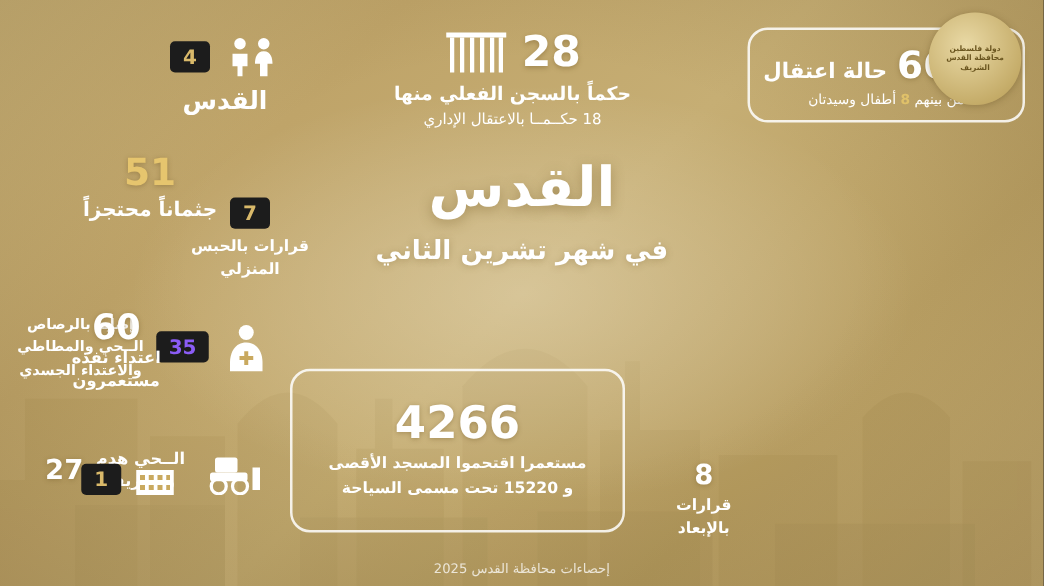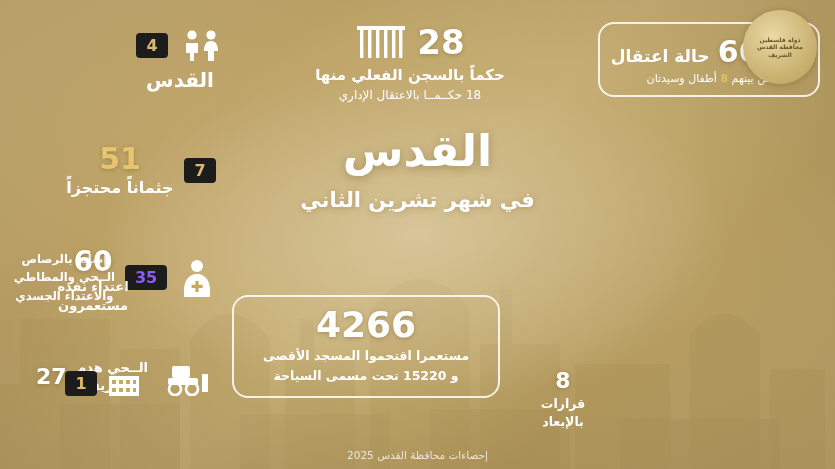--- a/index.html
+++ b/index.html
@@ -79,21 +79,21 @@
     color: #8b5cf6;
     border-radius: 4px;
     padding: 3px 10px;
     font-weight: bold;
   }
   .chip.gold { color: #d9b96a; }
 
   .rounded-box {
     border: 2px solid rgba(255,255,255,.85);
     border-radius: 16px;
-    padding: 10px 16px;
+    padding: 24px 16px;
     text-align: center;
   }
 
   
   #stat-detentions { left: 598px; top: 22px; width: 222px; text-align: center; }
   #stat-detentions .rounded-box { padding: 12px 10px 10px; }
   #stat-detentions .row1 { display: flex; align-items: baseline; justify-content: center; gap: 8px; }
   #stat-detentions .num { font-size: 30px; }
   #stat-detentions .t1 { font-size: 17px; font-weight: bold; }
   #stat-detentions .t2 { font-size: 11px; margin-top: 5px; }
@@ -102,21 +102,21 @@
   #stat-sentences { left: 300px; top: 22px; width: 220px; text-align: center; }
   #stat-sentences .num { font-size: 34px; text-align: right; }
   #stat-sentences .row1 { display:flex; align-items:center; justify-content:center; gap:10px; }
   #stat-sentences .t1 { font-size: 15px; font-weight: bold; margin-top: 4px; }
   #stat-sentences .t2 { font-size: 12px; margin-top: 4px; }
 
   #stat-martyrs { left: 90px; top: 28px; width: 180px; text-align: center; }
   #stat-martyrs .row1 { display:flex; align-items:center; justify-content:center; gap:12px; }
   #stat-martyrs .t1 { font-size: 20px; font-weight: bold; margin-top: 6px; }
 
-  #stat-bodies { left: 30px; top: 144px; width: 180px; text-align: center; }
+  #stat-bodies { left: 30px; top: 124px; width: 180px; text-align: center; }
   #stat-bodies .num { font-size: 30px; color: #e6c56e; }
   #stat-bodies .t1 { font-size: 16px; font-weight: bold; margin-top: 4px; }
 
   #stat-injuries { left: 8px; top: 250px; width: 215px; text-align: center; }
   #stat-injuries .row { display:flex; align-items:center; justify-content:center; gap:10px; }
   #stat-injuries .t { font-size: 11.5px; line-height: 1.6; font-weight: bold; text-align:center; }
 
   #stat-demolition { left: 30px; top: 358px; width: 190px; text-align: center; }
   #stat-demolition .row { display:flex; align-items:center; justify-content:center; gap:10px; }
   #stat-demolition .num { font-size: 22px; }
@@ -359,16 +359,20 @@
   <div class="stat" id="stat-attacks">
     <div class="num">60</div>
     <div class="t">
       <span>اعتداء نفذه</span><br>
       <span>مستعمرون</span>
     </div>
   </div>
 
   <div class="stat" id="stat-housearrest">
     <div><span class="chip gold">7</span></div>
+    <div class="t">
+      <span>قرارات بالحبس</span><br>
+      <span>المنزلي</span>
+    </div>
   </div>
 
   <div class="footer">إحصاءات محافظة القدس 2025</div>
 </div>
 
 </body></html>

